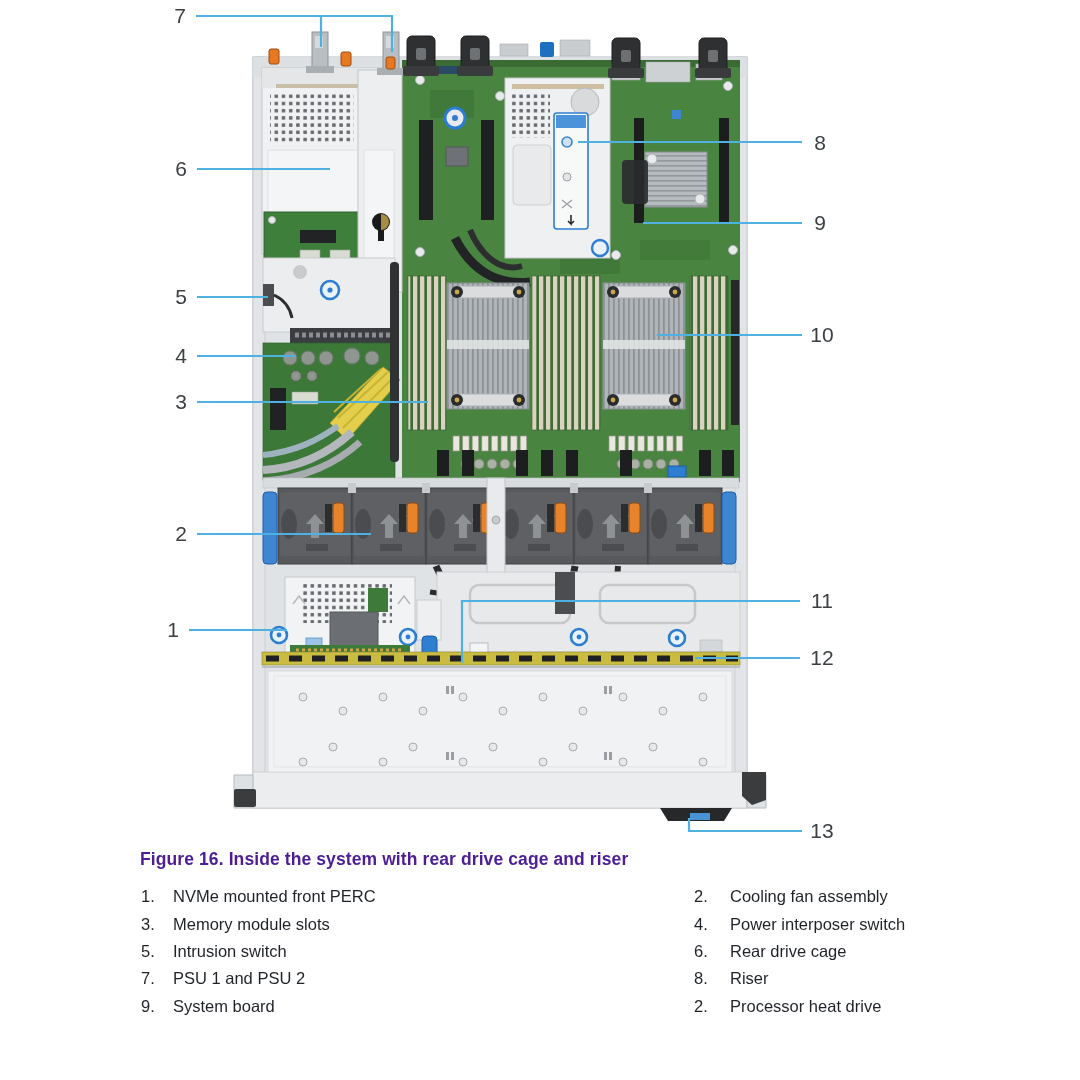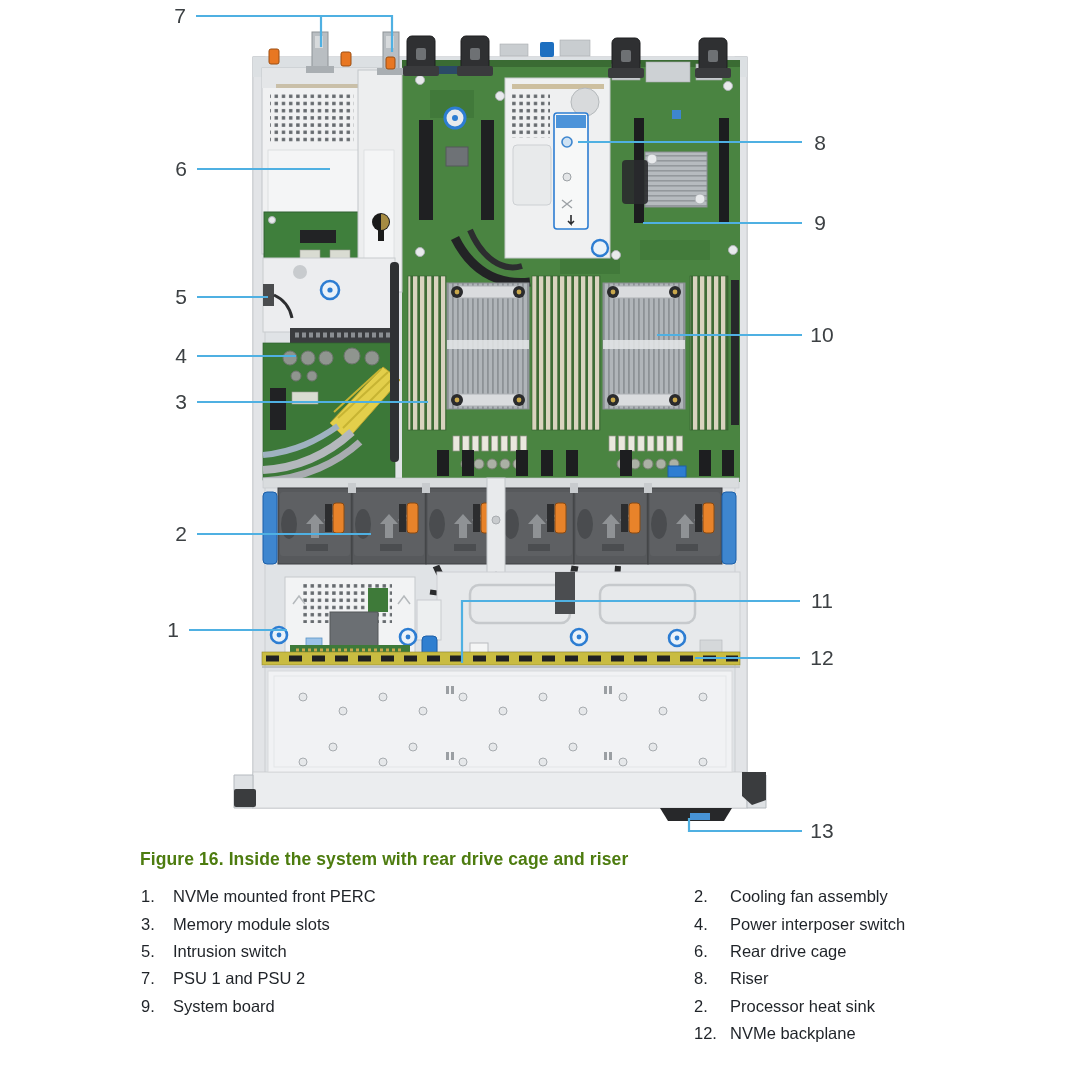--- a/index.html
+++ b/index.html
@@ -1,20 +1,20 @@
 <!DOCTYPE html>
 <html><head>
 <meta charset="utf-8">
 <style>
   html,body{margin:0;padding:0;background:#ffffff;}
   .page{position:relative;width:1080px;height:1080px;background:#ffffff;overflow:hidden;
         font-family:"Liberation Sans", sans-serif;}
   .diagram-svg{position:absolute;left:0;top:0;}
   .caption{position:absolute;left:140px;top:849px;font-size:17.5px;font-weight:bold;
-           color:#4d7c0f;letter-spacing:0.1px;}
+           color:#4c1d95;letter-spacing:0.1px;}
   .legend{position:absolute;top:883px;font-size:16.5px;color:#1F2328;}
   .legend .row{height:27.4px;display:flex;align-items:center;}
   .legend .num{display:inline-block;flex:0 0 32px;}
   .legend.leftcol{left:141px;width:430px;}
   .legend.rightcol{left:694px;width:360px;}
   .legend.rightcol .num{flex-basis:36px;}
   svg text.callout{font-family:"Liberation Sans", sans-serif;font-size:21px;fill:#3C4043;}
 </style>
 </head>
 <body>
@@ -449,21 +449,17 @@
   <div class="row">
         <span class="num">6.</span>
         <span>Rear drive cage</span>
       </div>
   <div class="row">
         <span class="num">8.</span>
         <span>Riser</span>
       </div>
   <div class="row">
         <span class="num">2.</span>
-        <span>Processor heat sink</span>
-      </div>
-  <div class="row">
-        <span class="num">12.</span>
-        <span>NVMe backplane</span>
+        <span>Processor heat drive</span>
       </div>
 </div>
 
 </div>
 
 </body></html>

